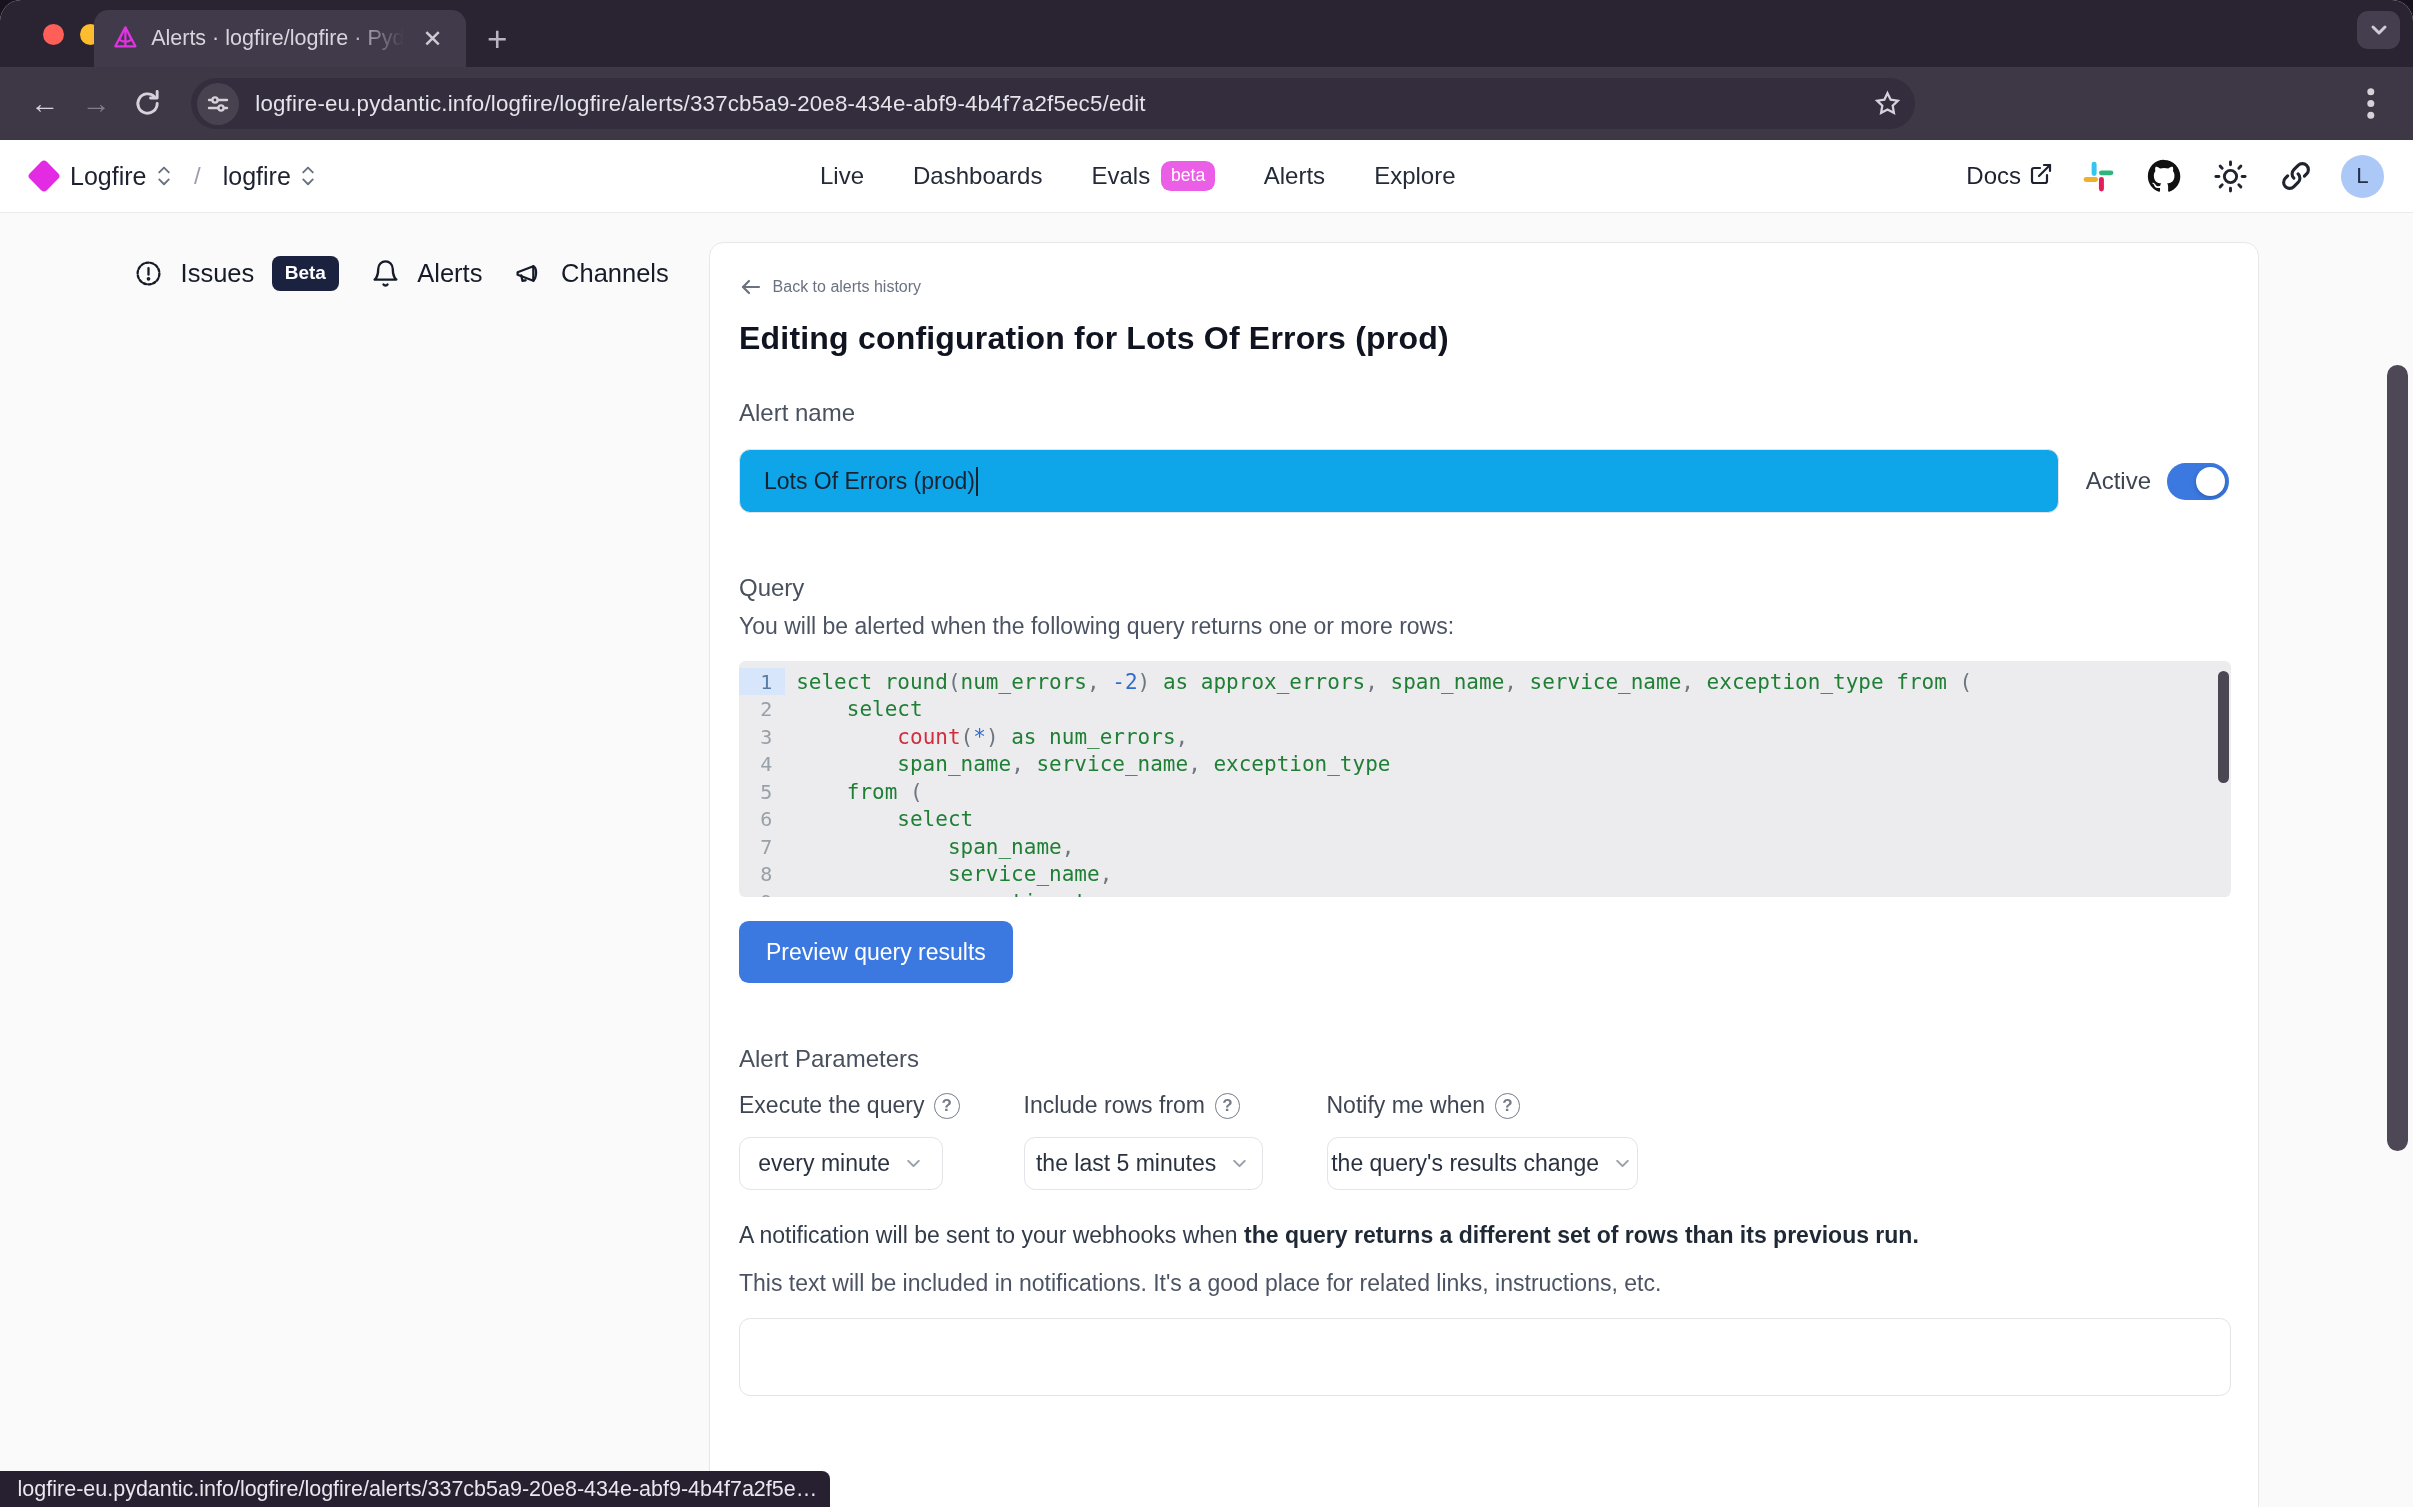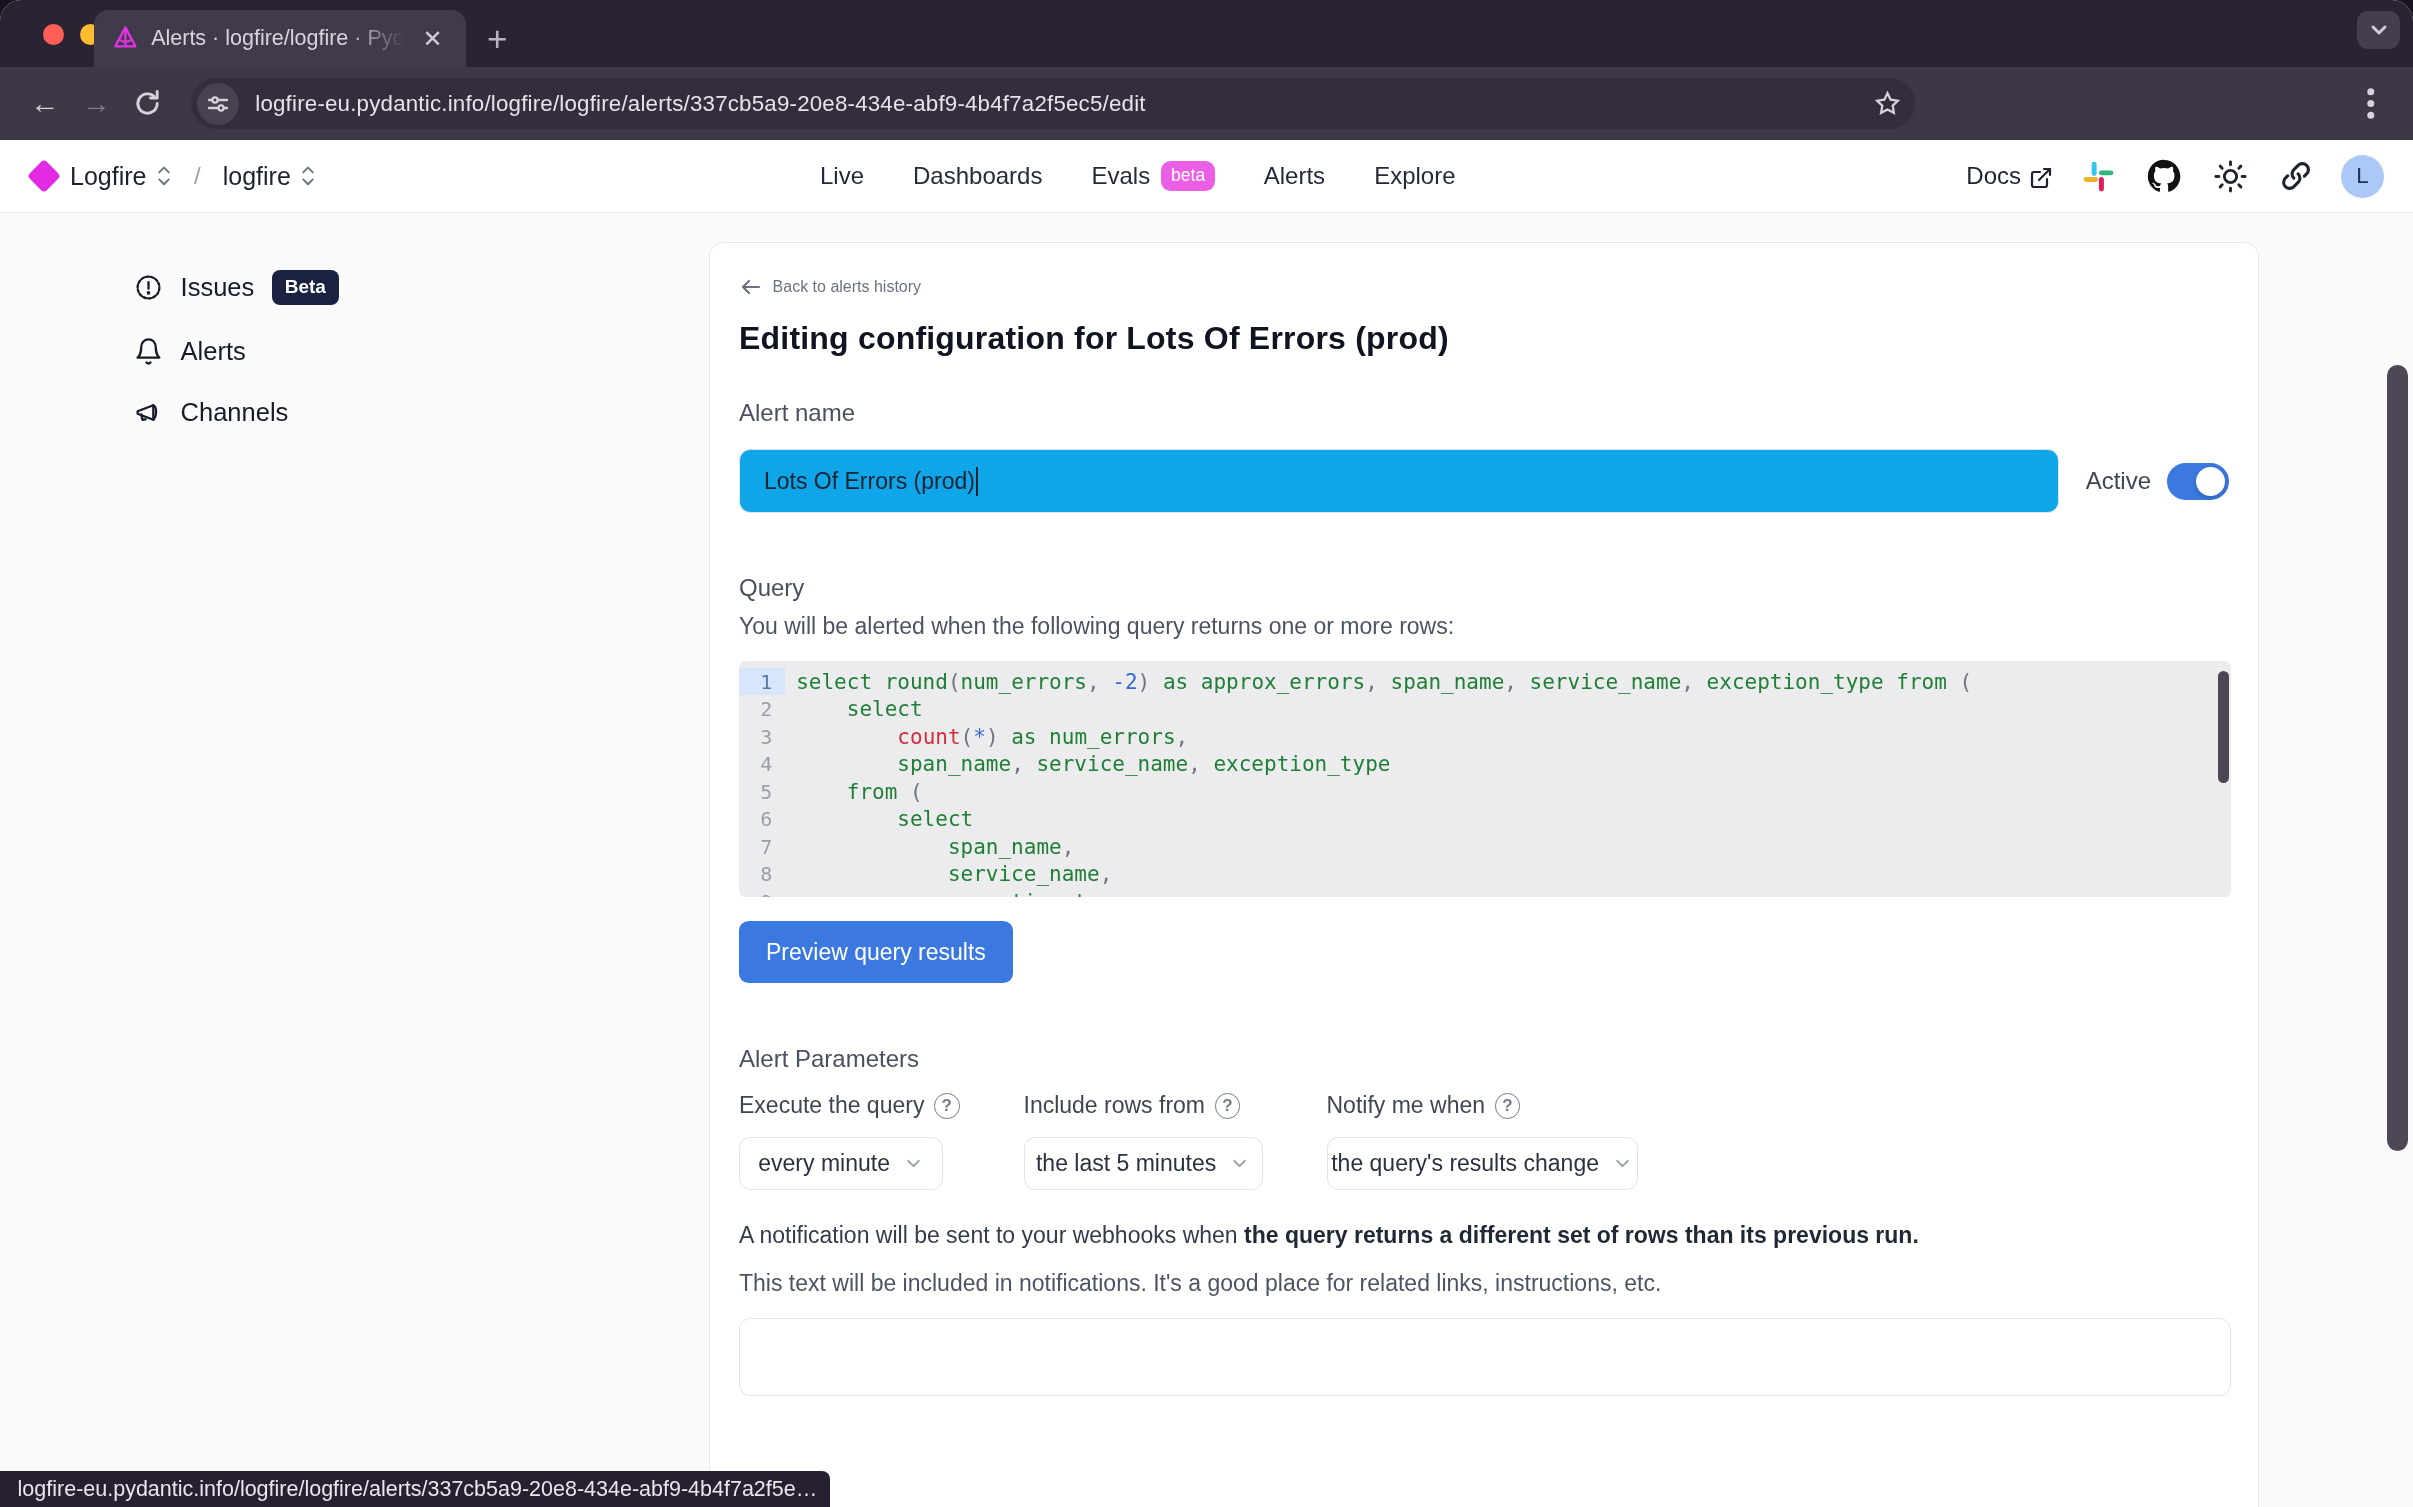--- a/index.html
+++ b/index.html
@@ -30,27 +30,27 @@
   .appheader { height:73px; background:#ffffff; border-bottom:1.6px solid #ebebee; display:flex; align-items:center; position:relative; padding:0 32px; }
   .brand { display:flex; align-items:center; gap:14px; }
   .diamond { width:24px; height:24px; background:#e32be3; transform:rotate(45deg); border-radius:4px; }
   .crumb { font-size:25px; color:#1c2230; display:flex; align-items:center; gap:6.4px; }
   .crumb-sep { color:#9aa1ac; font-size:24px; margin:0 8px; }
   .updown { display:flex; flex-direction:column; gap:1.6px; margin-left:3.2px; }
   .mainnav { position:absolute; left:820px; display:flex; align-items:center; gap:49px; }
   .nav-link { font-size:24px; color:#242b38; display:flex; align-items:center; gap:11.2px; cursor:pointer; }
   .beta-pill { background:#ea5fe6; color:#fff; font-size:17.6px; padding:6.4px 9.6px; border-radius:9.6px; line-height:1; }
   .header-right { position:absolute; right:29px; display:flex; align-items:center; gap:24px; }
-  .docs-link { font-size:24px; color:#1c2230; display:flex; align-items:flex-end; gap:8px; }
+  .docs-link { font-size:24px; color:#1c2230; display:flex; align-items:flex-start; gap:8px; }
   .hicon { width:42px; height:42px; display:flex; align-items:center; justify-content:center; }
   .avatar { width:43px; height:43px; border-radius:50%; background:#abc8f7; color:#24304a; font-size:22.3px; display:flex; align-items:center; justify-content:center; }
 
   
   .content { position:relative; height:1367px; background:#fafafa; }
-  .sidebar { position:absolute; left:0; top:15px; width:686px; padding:42px 0 0 134px; display:flex; flex-direction:column; gap:32px; }
+  .sidebar { position:absolute; left:0; top:1px; width:686px; padding:42px 0 0 134px; display:flex; gap:32px; }
   .side-item { display:flex; align-items:center; gap:17.6px; font-size:25.5px; font-weight:500; color:#151b28; cursor:pointer; }
   .side-badge { background:#1b2240; color:#fff; font-size:19px; font-weight:700; padding:6.4px 12.8px; border-radius:8px; }
 
   .card { position:absolute; left:709px; top:29px; width:1550px; height:1516px; background:#fff; border:1.6px solid #e7e7ea; border-radius:14.4px; padding:32px 29px; }
 
   .back-link { display:flex; align-items:center; gap:9.6px; color:#6a7280; font-size:16px; cursor:pointer; }
   .page-title { margin-top:21px; font-size:32px; font-weight:700; color:#101420; letter-spacing:0.2px; }
 
   .field-label { font-size:24px; color:#49505e; }
   .name-row { display:flex; align-items:center; margin-top:22.3px; gap:27px; }

